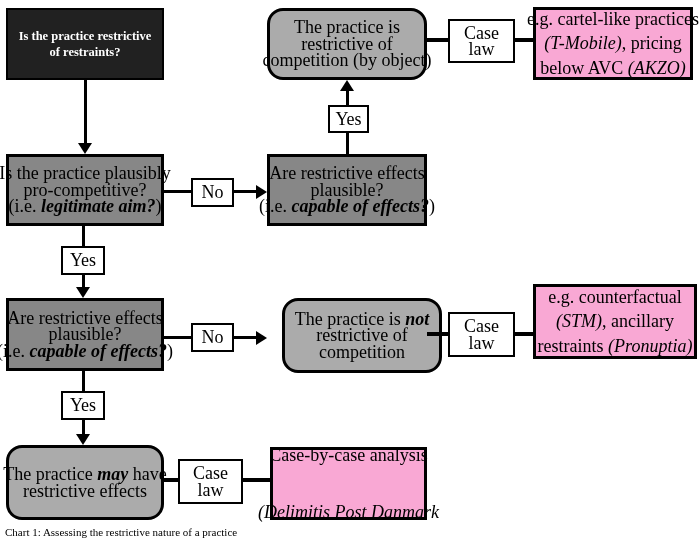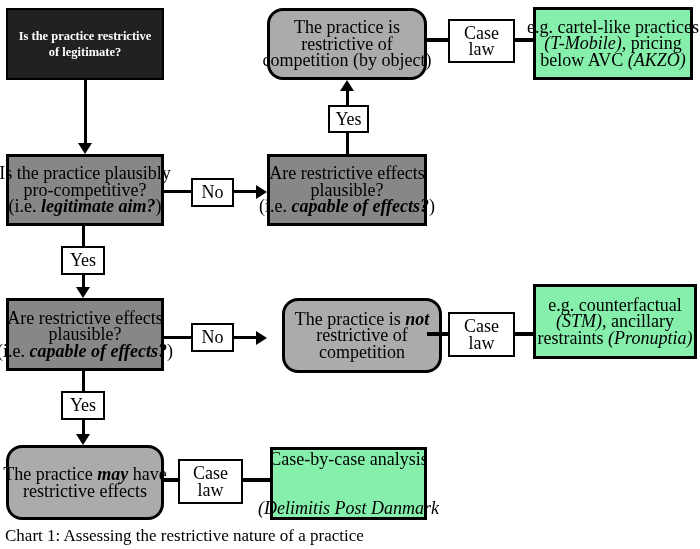--- a/index.html
+++ b/index.html
@@ -20,38 +20,38 @@
     justify-content: center;
     text-align: center;
     font-size: 18px;
     line-height: 16.5px;
   }
   .ln { white-space: nowrap; }
   .dark  { background: #212121; color: #ffffff; border: 2px solid #000; font-weight: bold; font-size: 12.5px; }
   .qgray { background: #878787; border: 3px solid #000; align-items: center; }
   .round { background: #ababab; border: 3px solid #000; border-radius: 16px; }
   .small { background: #ffffff; border: 2px solid #000; }
-  .info  { background: #86efac; border: 3px solid #000; }
+  .info  { background: #f9a8d4; border: 3px solid #000; gap: 8px; }
   .bi { font-style: italic; font-weight: bold; }
   .it { font-style: italic; margin-top: 32px; }
   .vline, .hline { position: absolute; background: #000; }
   .tri { position: absolute; width: 0; height: 0; }
   .tri-down  { border-left: 7px solid transparent; border-right: 7px solid transparent; border-top: 11px solid #000; }
   .tri-up    { border-left: 7px solid transparent; border-right: 7px solid transparent; border-bottom: 11px solid #000; }
   .tri-right { border-top: 7px solid transparent; border-bottom: 7px solid transparent; border-left: 11px solid #000; }
-  .caption { position: absolute; left: 5px; top: 526px; font-size: 17px; }
+  .caption { position: absolute; left: 5px; top: 526px; font-size: 11px; }
 </style>
 </head>
 <body>
 
 <div class="canvas">
 
   <div class="box dark" style="left:6px;top:8px;width:158px;height:72px">
     <div class="ln">Is the practice restrictive</div>
-    <div class="ln">of legitimate?</div>
+    <div class="ln">of restraints?</div>
   </div>
 
   <div class="box round" style="left:267px;top:8px;width:160px;height:72px">
     <div class="ln">The practice is</div>
     <div class="ln">restrictive of</div>
     <div class="ln">competition (by object)</div>
   </div>
 
   <div class="box small" style="left:448px;top:19px;width:67px;height:44px">
     <div class="ln">Case</div>

